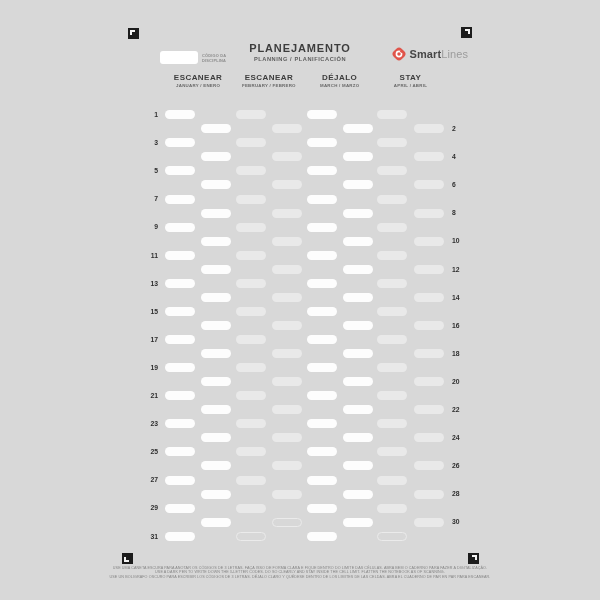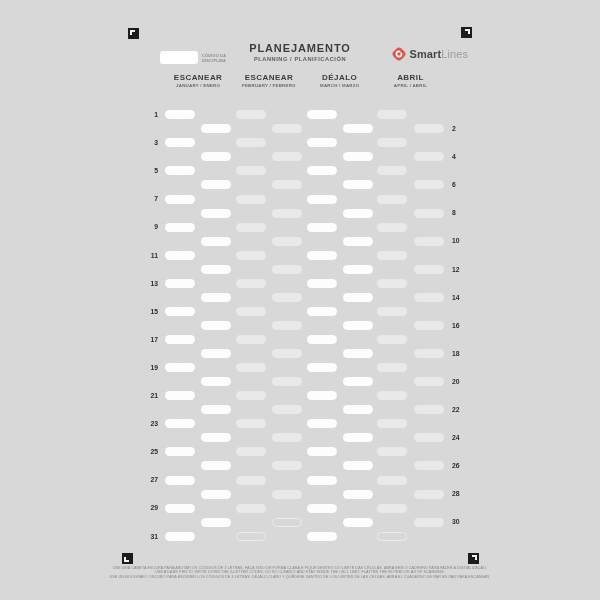--- a/index.html
+++ b/index.html
@@ -91,21 +91,21 @@
       </div>
       <div class="mhead" style="left: 222.9px;">
         <div class="mname">ESCANEAR</div>
         <div class="msub">FEBRUARY / FEBRERO</div>
       </div>
       <div class="mhead" style="left: 293.7px;">
         <div class="mname">DÉJALO</div>
         <div class="msub">MARCH / MARZO</div>
       </div>
       <div class="mhead" style="left: 364.5px;">
-        <div class="mname">ABRIL</div>
+        <div class="mname">STAY</div>
         <div class="msub">APRIL / ABRIL</div>
       </div>
     </div>
   <div id="grid">
       <div class="daynum left" style="top: 111px;">1</div>
       <div class="pill pw" style="left: 165px; top: 110.2px;"></div>
       <div class="pill pg" style="left: 235.8px; top: 110.2px;"></div>
       <div class="pill pw" style="left: 306.6px; top: 110.2px;"></div>
       <div class="pill pg" style="left: 377.4px; top: 110.2px;"></div>
       <div class="daynum right" style="top: 125.05px;">2</div>

